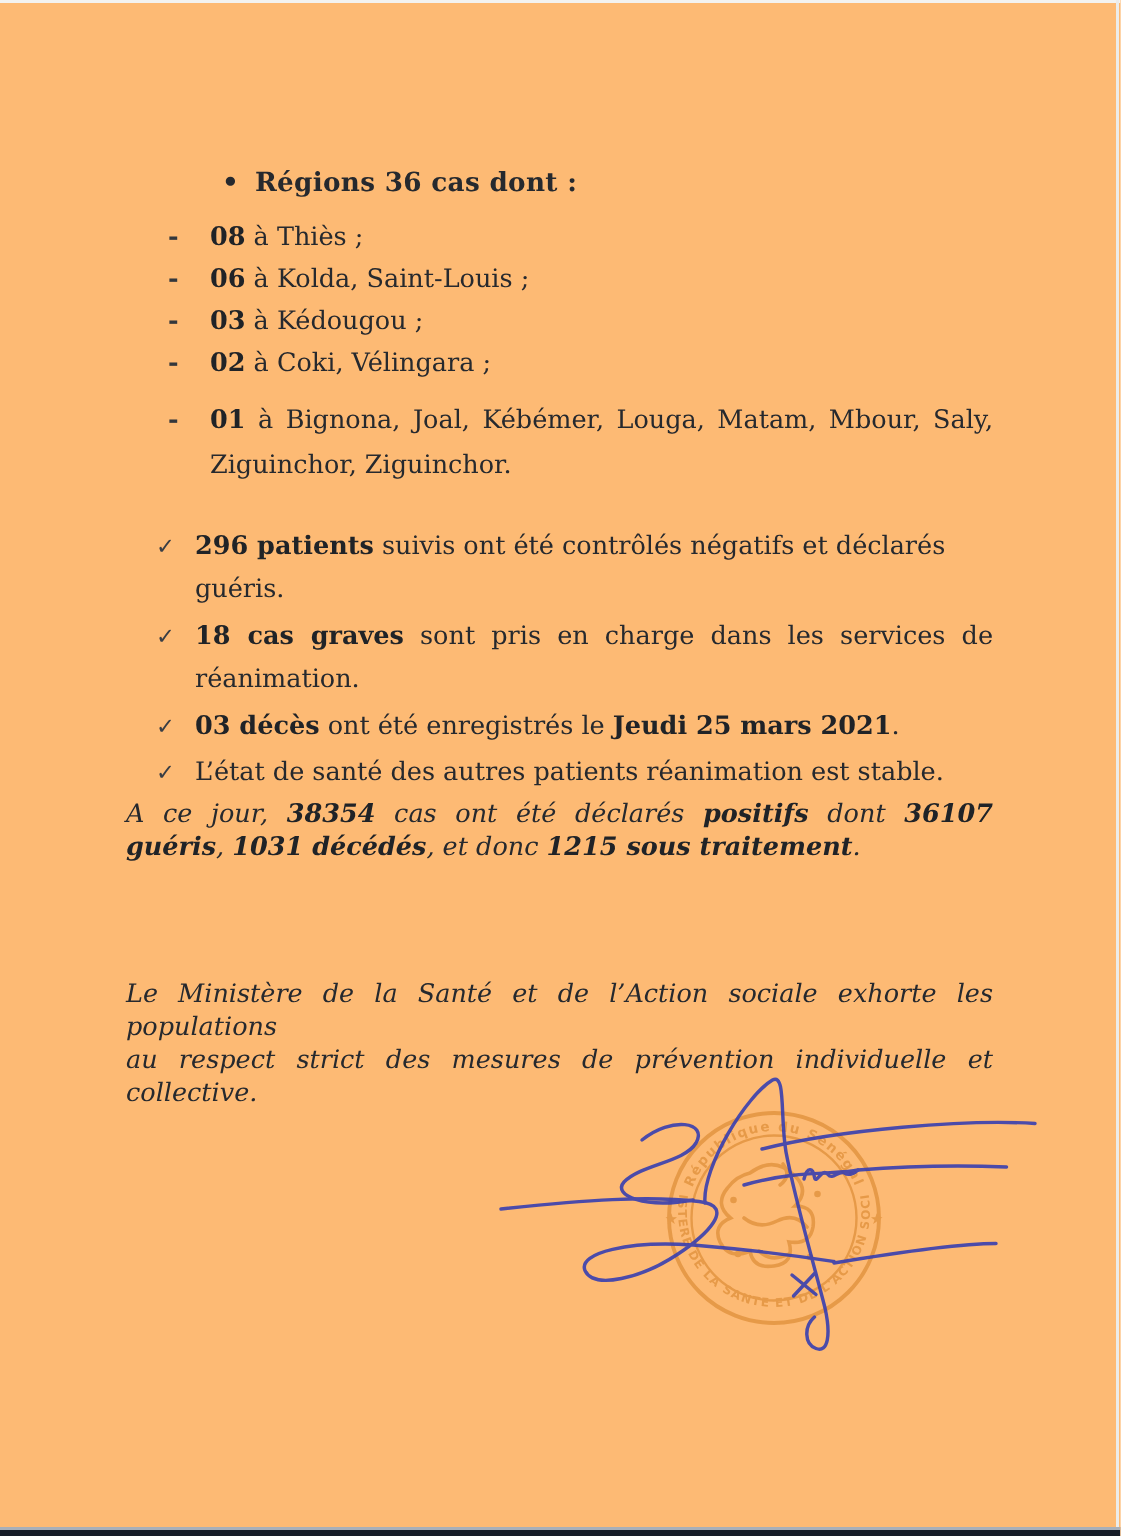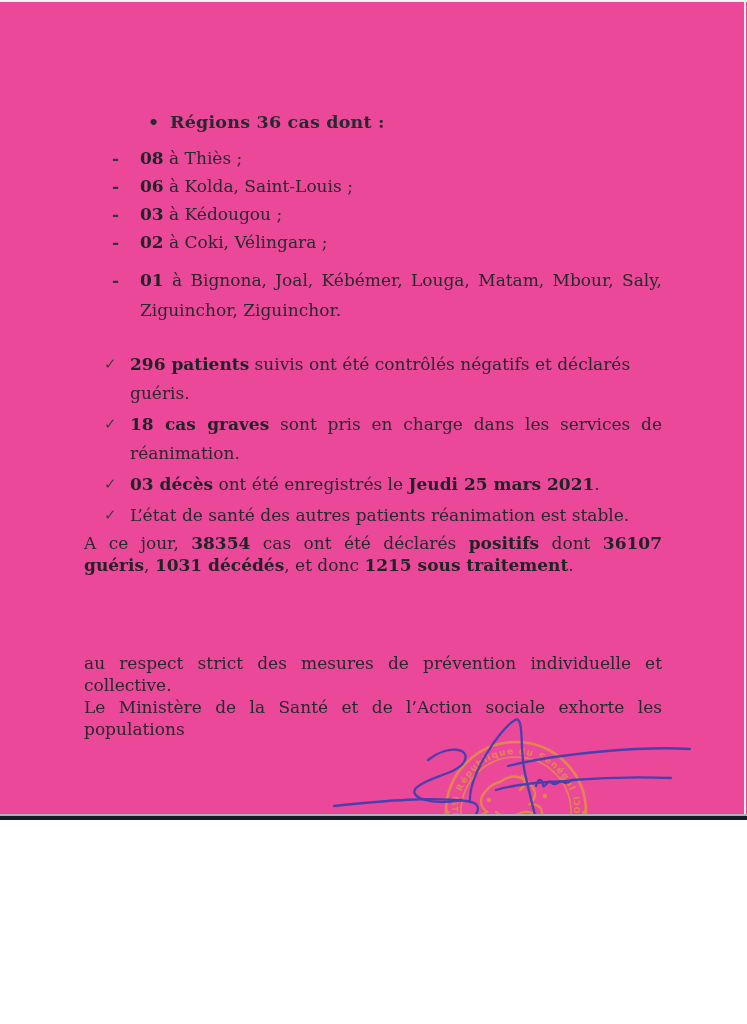--- a/index.html
+++ b/index.html
@@ -2,22 +2,22 @@
 <html><head>
 <meta charset="utf-8">
 <style>
   * { margin:0; padding:0; box-sizing:border-box; }
   html,body { width:747px; height:1024px; }
   body {
     font-family:"DejaVu Serif","Liberation Serif",serif;
     background:#ffffff;
   }
   .page {
-    position:relative; width:747px; height:820px;
-    background:#ec4899; overflow:hidden;
+    position:relative; width:747px; height:1024px;
+    background:#fdba74; overflow:hidden;
     color:#26292e;
   }
   .page-right-edge {
     position:absolute; top:0; bottom:0; right:1px; width:2px;
     background:#ececea;
   }
   .page-top-edge {
     position:absolute; top:0; left:0; right:0; height:2px;
     background:#f3f3f1;
   }
@@ -42,21 +42,21 @@
   .region-item.multiline { margin-top:9px; line-height:30px; }
 
   
   .check-list { top:350px; }
   .check-item { position:relative; padding-left:46px; line-height:29px; margin-bottom:2px; }
   .check-item .marker {
     position:absolute; left:20px; top:0; font-size:15px; color:#3a3e44;
   }
 
   
-  .paragraph { line-height:22px; }
+  .paragraph { line-height:22px;font-style:italic; }
   .para-a { top:532px; }
   .para-b { top:594px; }
   .para-c { top:652px; }
 
   .line { display:block; }
   .line.justify { text-align:justify; text-align-last:justify; }
   b { font-weight:bold; color:#202327;text-align:center; }
 
   
   .signature-layer {
@@ -123,22 +123,22 @@
       <span class="marker">✓</span>
       <span class="line"><span>L’état de santé des autres patients réanimation est stable.</span></span>
     </div>
   </div>
 
   <div class="content paragraph para-a" style="position:absolute;">
     <span class="line justify"><span>A ce jour, </span><b>38354</b><span> cas ont été déclarés </span><b>positifs</b><span> dont </span><b>36107</b></span>
     <span class="line"><b>guéris</b><span>, </span><b>1031 décédés</b><span>, et donc </span><b>1215 sous traitement</b><span>.</span></span>
   </div>
   <div class="content paragraph para-c" style="position:absolute;">
+    <span class="line justify"><span>Le Ministère de la Santé et de l’Action sociale exhorte les populations</span></span>
     <span class="line justify"><span>au respect strict des mesures de prévention individuelle et collective.</span></span>
-    <span class="line justify"><span>Le Ministère de la Santé et de l’Action sociale exhorte les populations</span></span>
   </div>
 
   <svg class="signature-layer" viewBox="0 0 747 1024">
 
     <g stroke="#e2933f" fill="none" opacity="0.82">
       <circle cx="516" cy="812" r="70" stroke-width="2.6"></circle>
       <circle cx="516" cy="812" r="55" stroke-width="1.6"></circle>
 
       <g stroke-width="2.4" stroke-linecap="round">
         <path d="M 500,782 q 16,-12 30,2 q 10,10 0,20 q 14,0 12,14 q -2,12 -16,10 q 4,14 -10,16 q -14,2 -16,-10 q -14,6 -20,-6 q -5,-11 7,-16 q -11,-9 -2,-20 q 6,-8 15,-10"></path>

